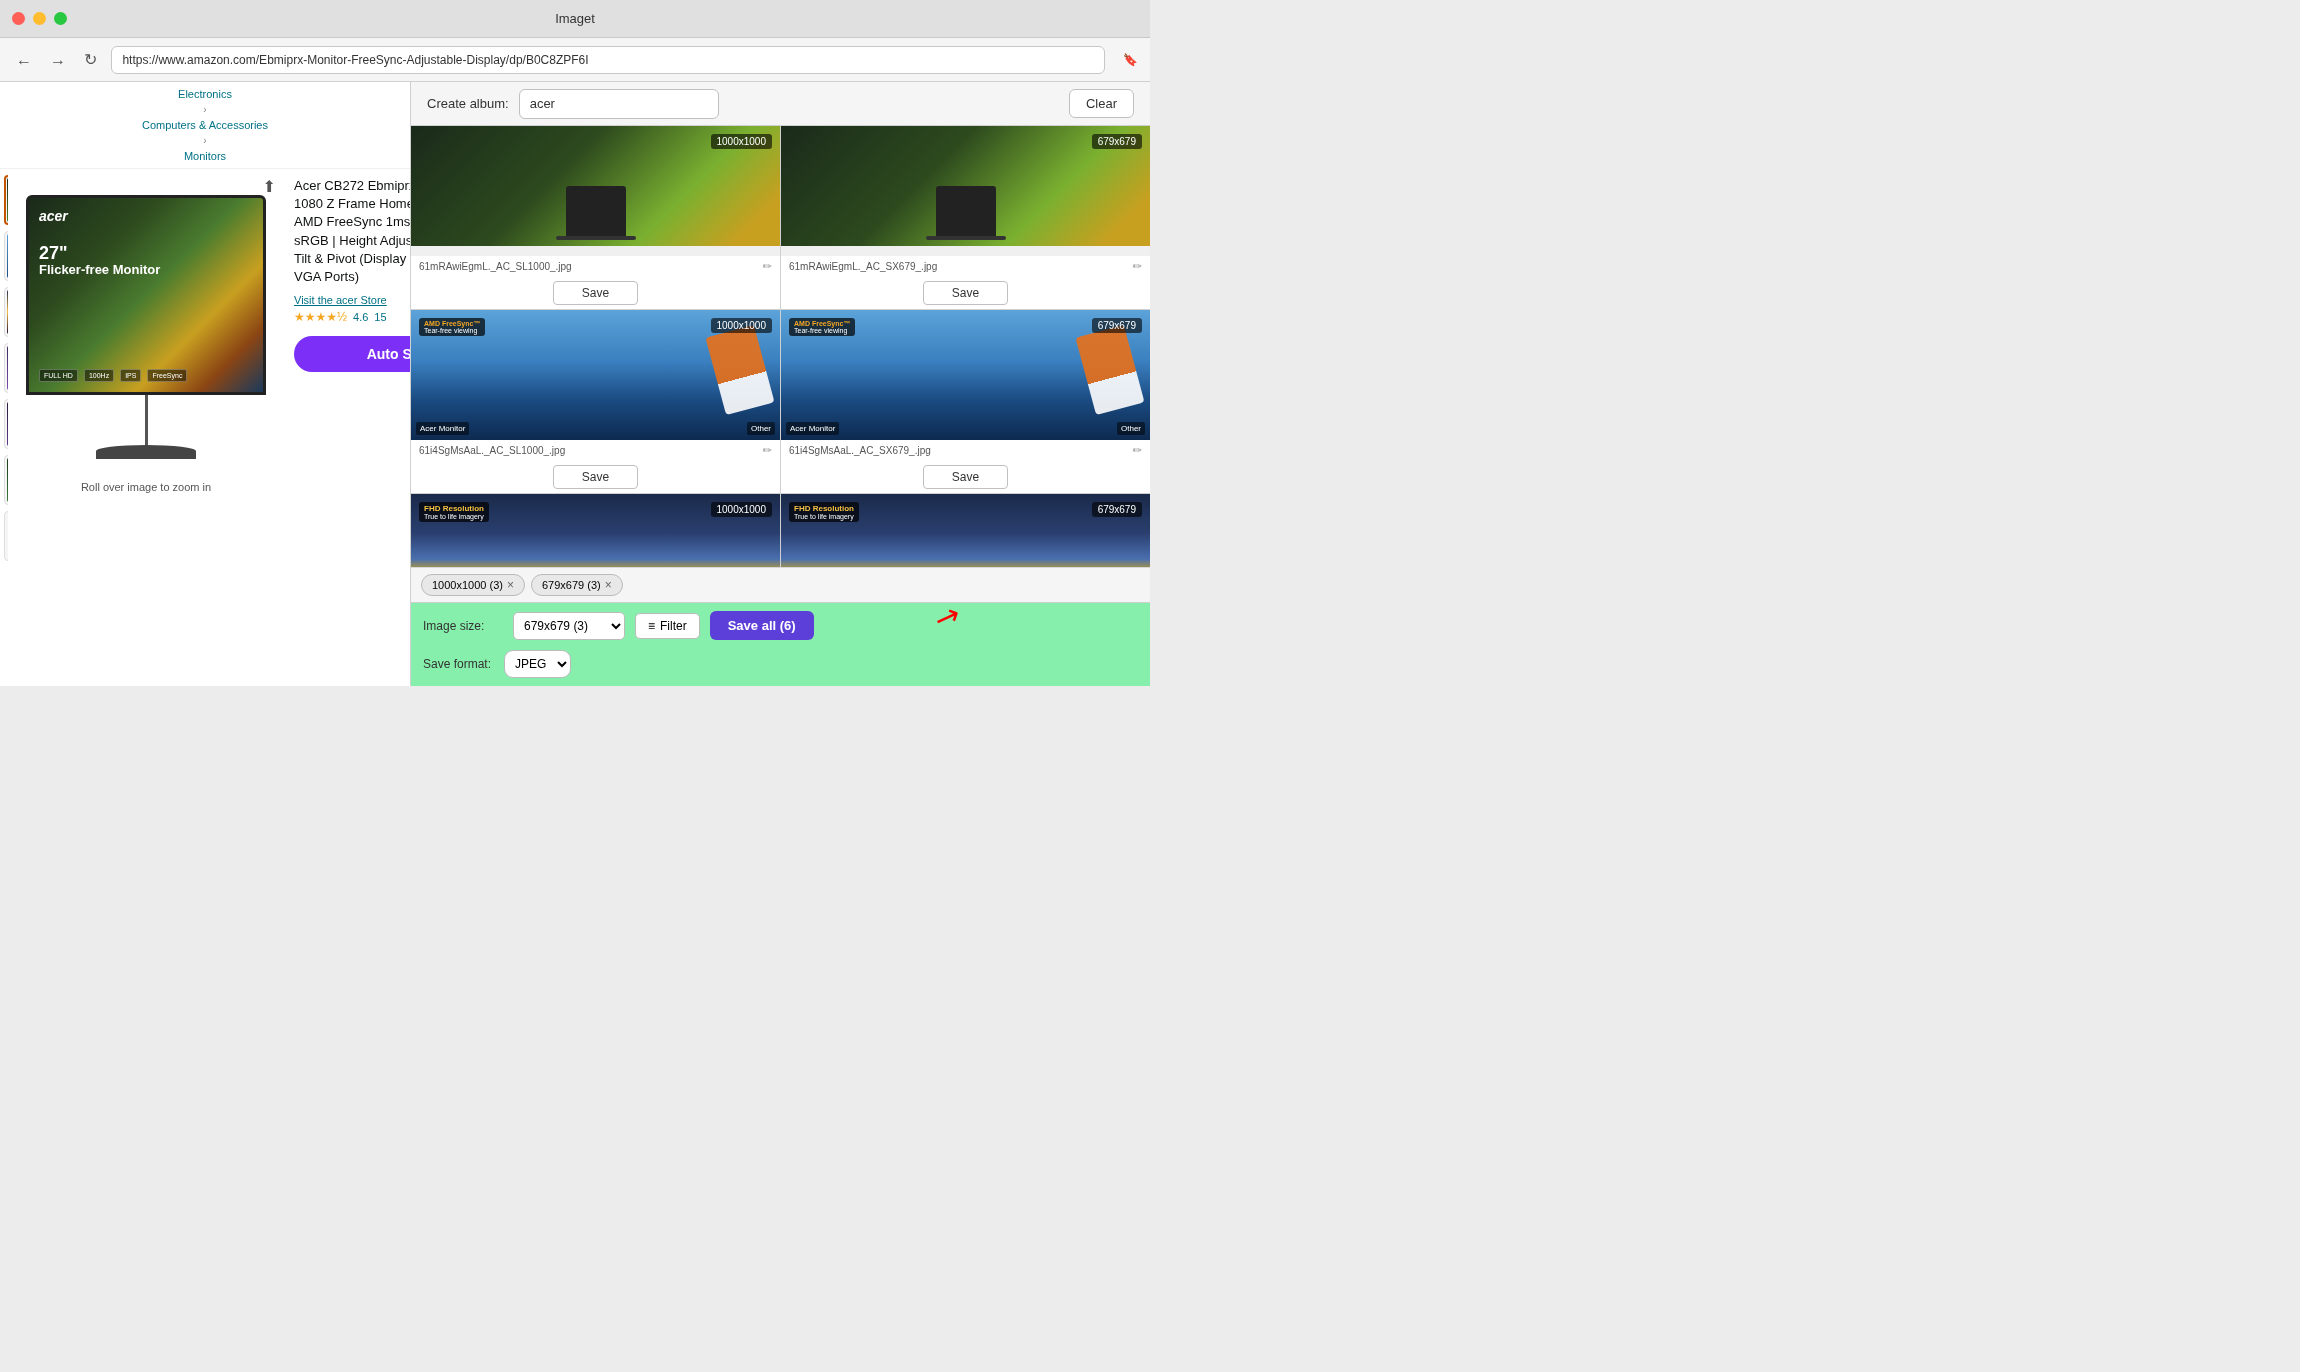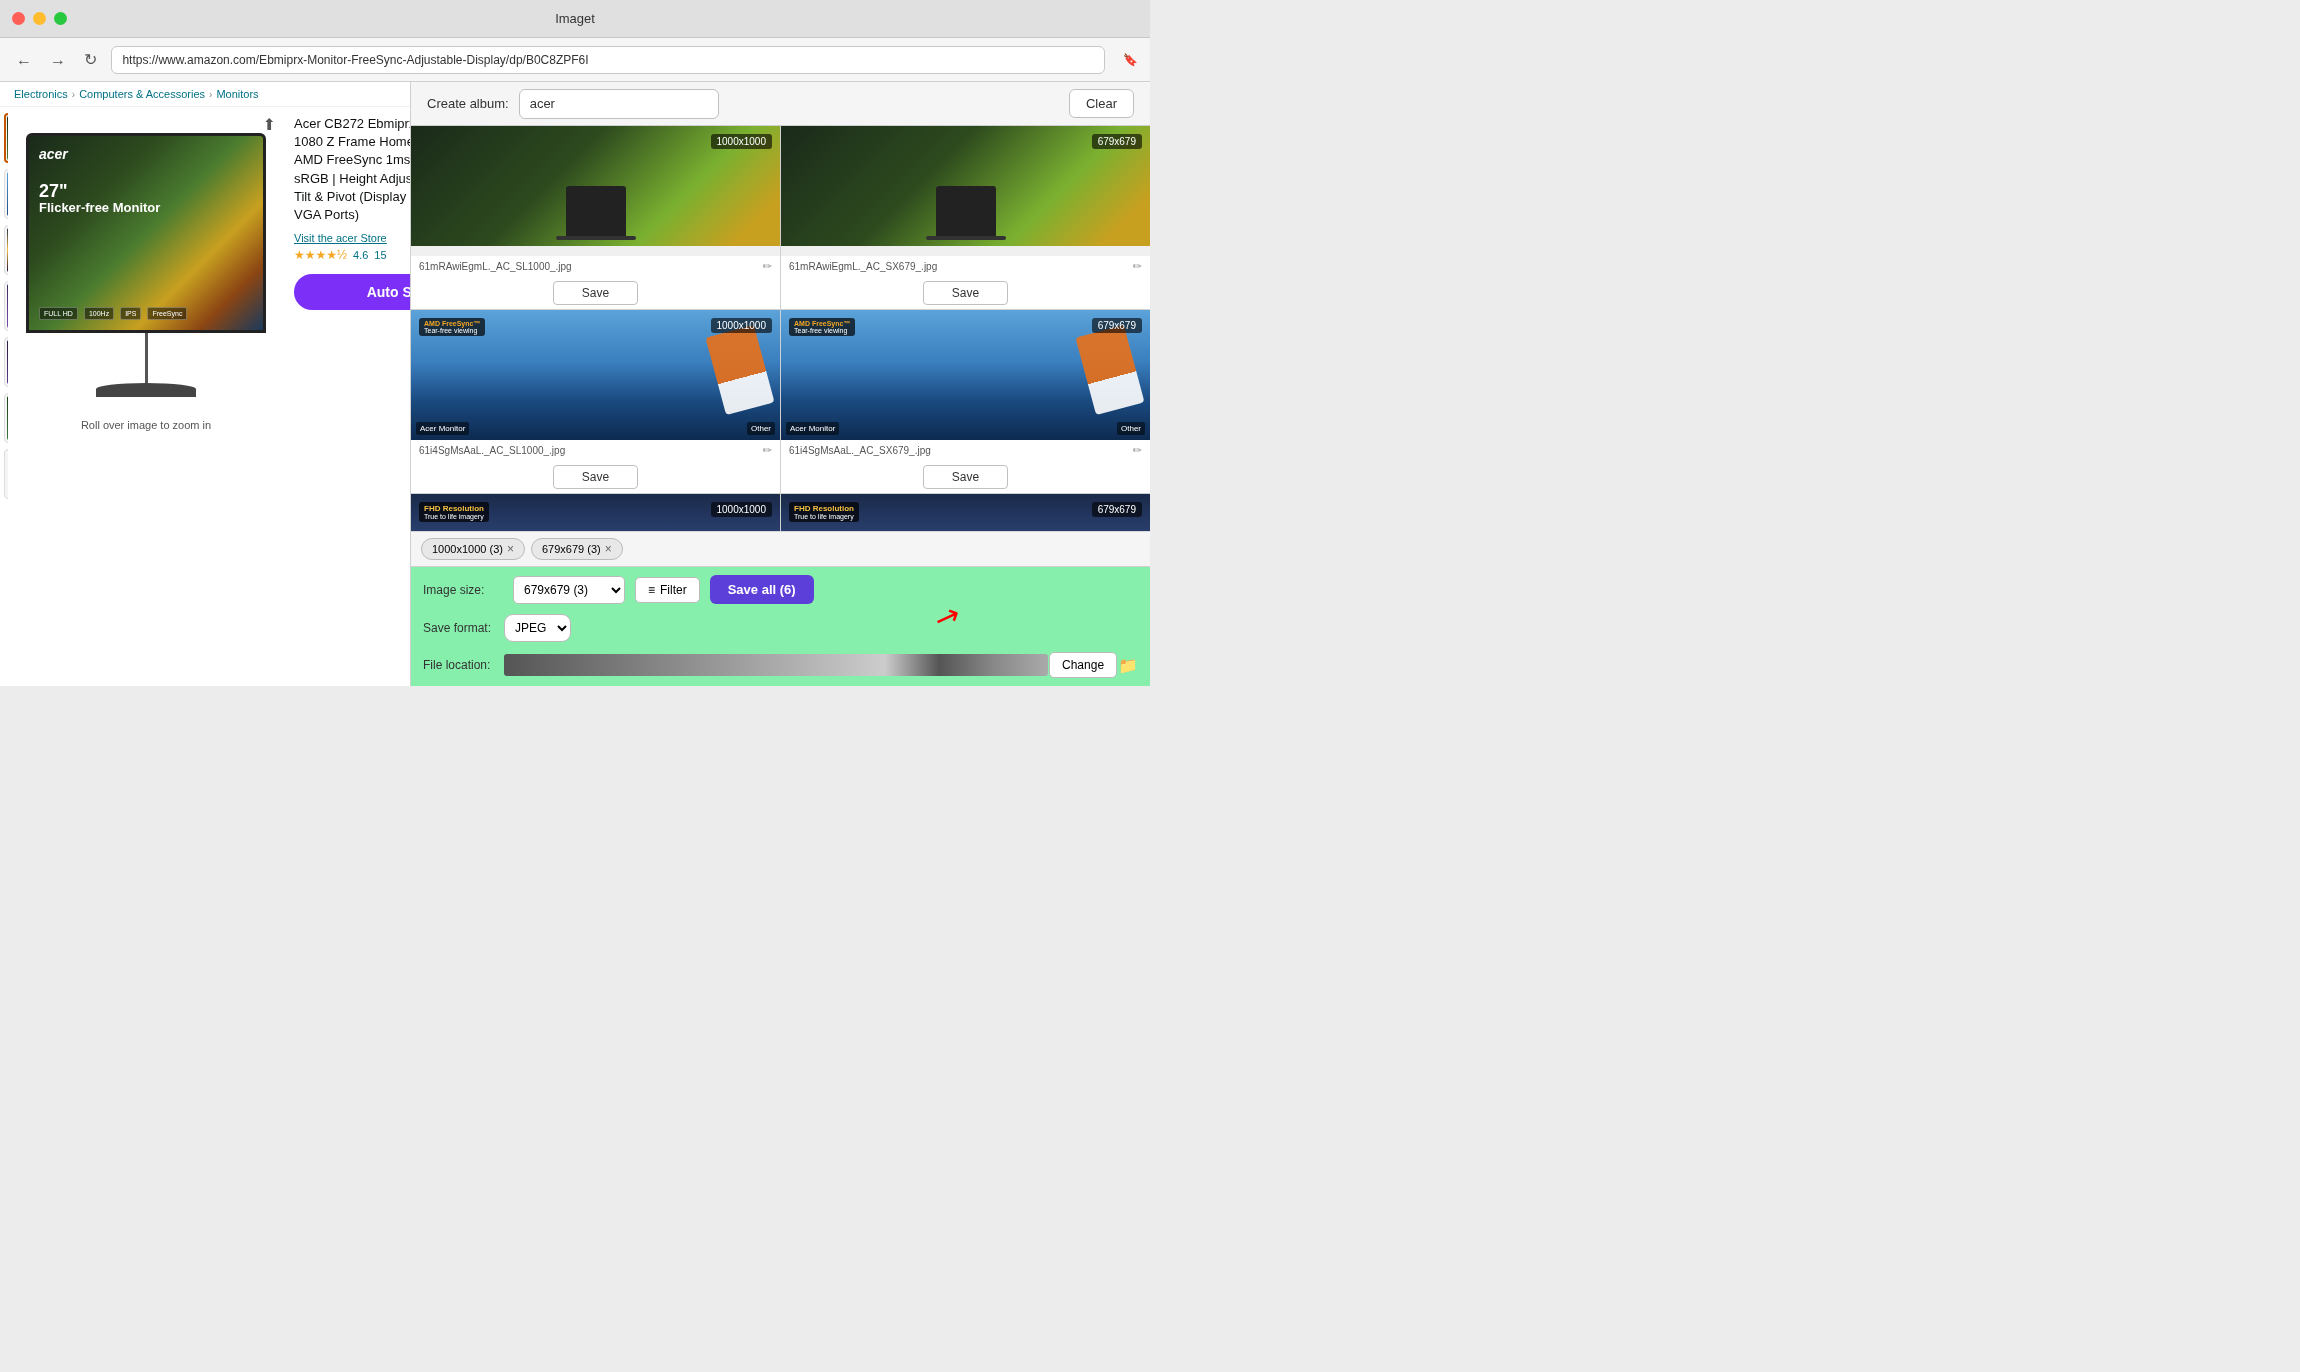--- a/index.html
+++ b/index.html
@@ -20,21 +20,21 @@
     .url-bar { flex: 1; height: 28px; background: #fff; border: 1px solid #c8c8c8; border-radius: 6px; padding: 0 10px; font-size: 12px; color: #333; display: flex; align-items: center; }
     .bookmark-icon { color: #888; margin-left: 8px; }
 
     
     .main-layout { display: flex; height: calc(686px - 82px); }
 
     
     .amazon-area { flex: 0 0 410px; background: #fff; overflow: hidden; display: flex; flex-direction: column; }
 
     
-    .breadcrumb { padding: 6px 14px; font-size: 11px; color: #555; display: flex; align-items: center; gap: 4px; border-bottom: 1px solid #f0f0f0; }
+    .breadcrumb { padding: 6px 14px; font-size: 11px; color: #555; display: flex; align-items: center; gap: 4px; border-bottom: 1px solid #f0f0f0; flex-direction: column; }
     .breadcrumb a { color: #007185; text-decoration: none; }
     .breadcrumb-sep { color: #888; font-size: 10px; }
 
     
     .product-area { display: flex; flex: 1; overflow: hidden; }
 
     
     .thumbnails { width: 58px; padding: 6px 4px; display: flex; flex-direction: column; gap: 6px; overflow-y: auto; background: #fff; }
     .thumb { width: 50px; height: 50px; background: #f5f5f5; border: 1px solid #ddd; border-radius: 4px; overflow: hidden; display: flex; align-items: center; justify-content: center; cursor: pointer; flex-shrink: 0; }
     .thumb.active { border: 2px solid #c45500; }
@@ -353,23 +353,17 @@
           <button class="save-all-btn">Save all (6)</button>
         </div>
         <div class="bottom-row-2">
           <span class="bottom-label">Save format:</span>
           <select class="format-select">
             <option>JPEG</option>
             <option>PNG</option>
             <option>WebP</option>
           </select>
         </div>
-        <div class="bottom-row-2">
-          <span class="bottom-label">File location:</span>
-          <div class="file-location-bar"></div>
-          <button class="change-btn">Change</button>
-          <button class="folder-icon-btn">📁</button>
-        </div>
       </div>
     </div>
   </div>
 
 </div>
 
 </body></html>

